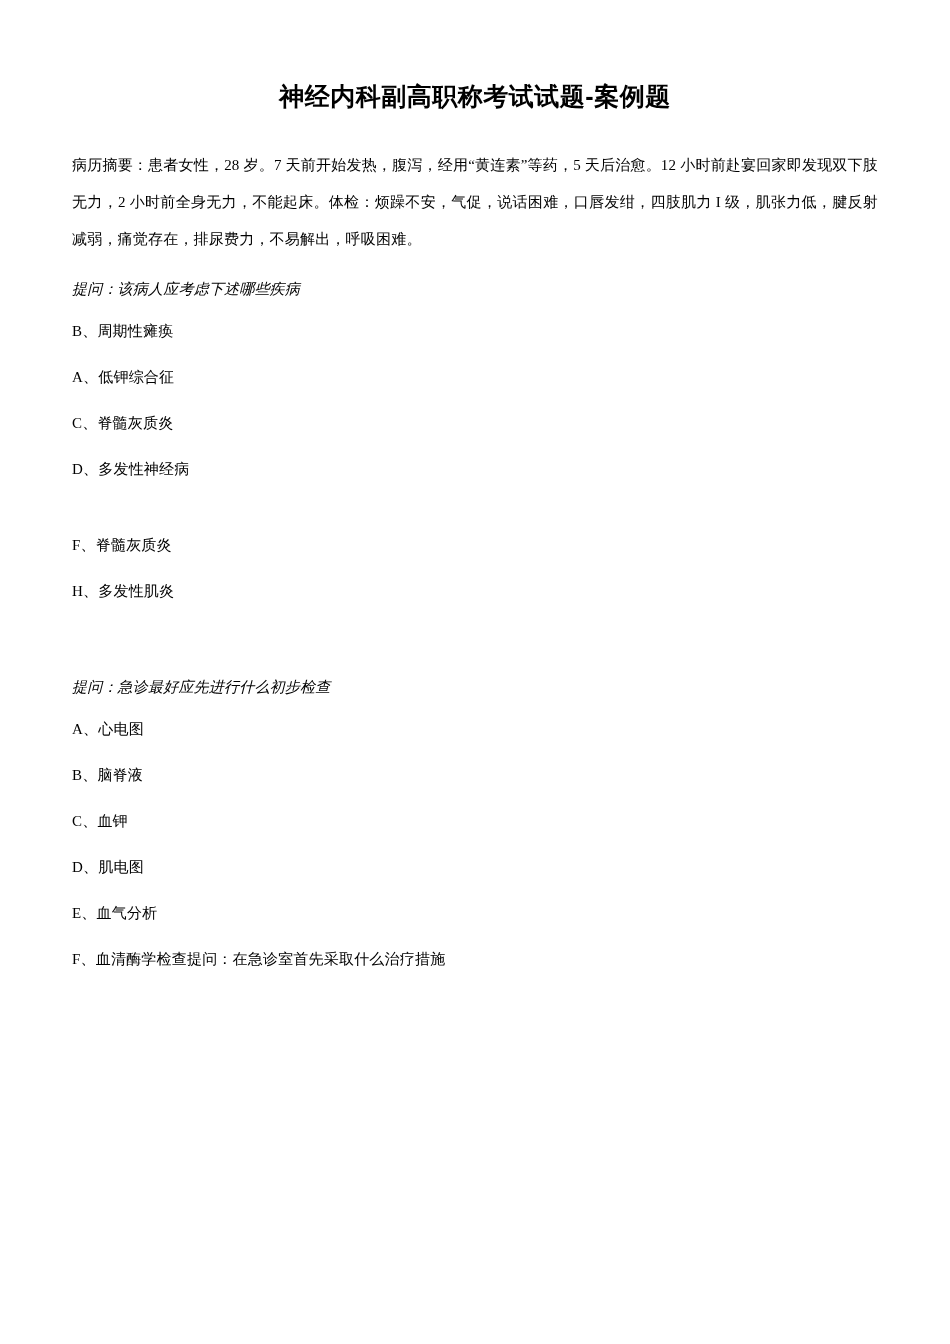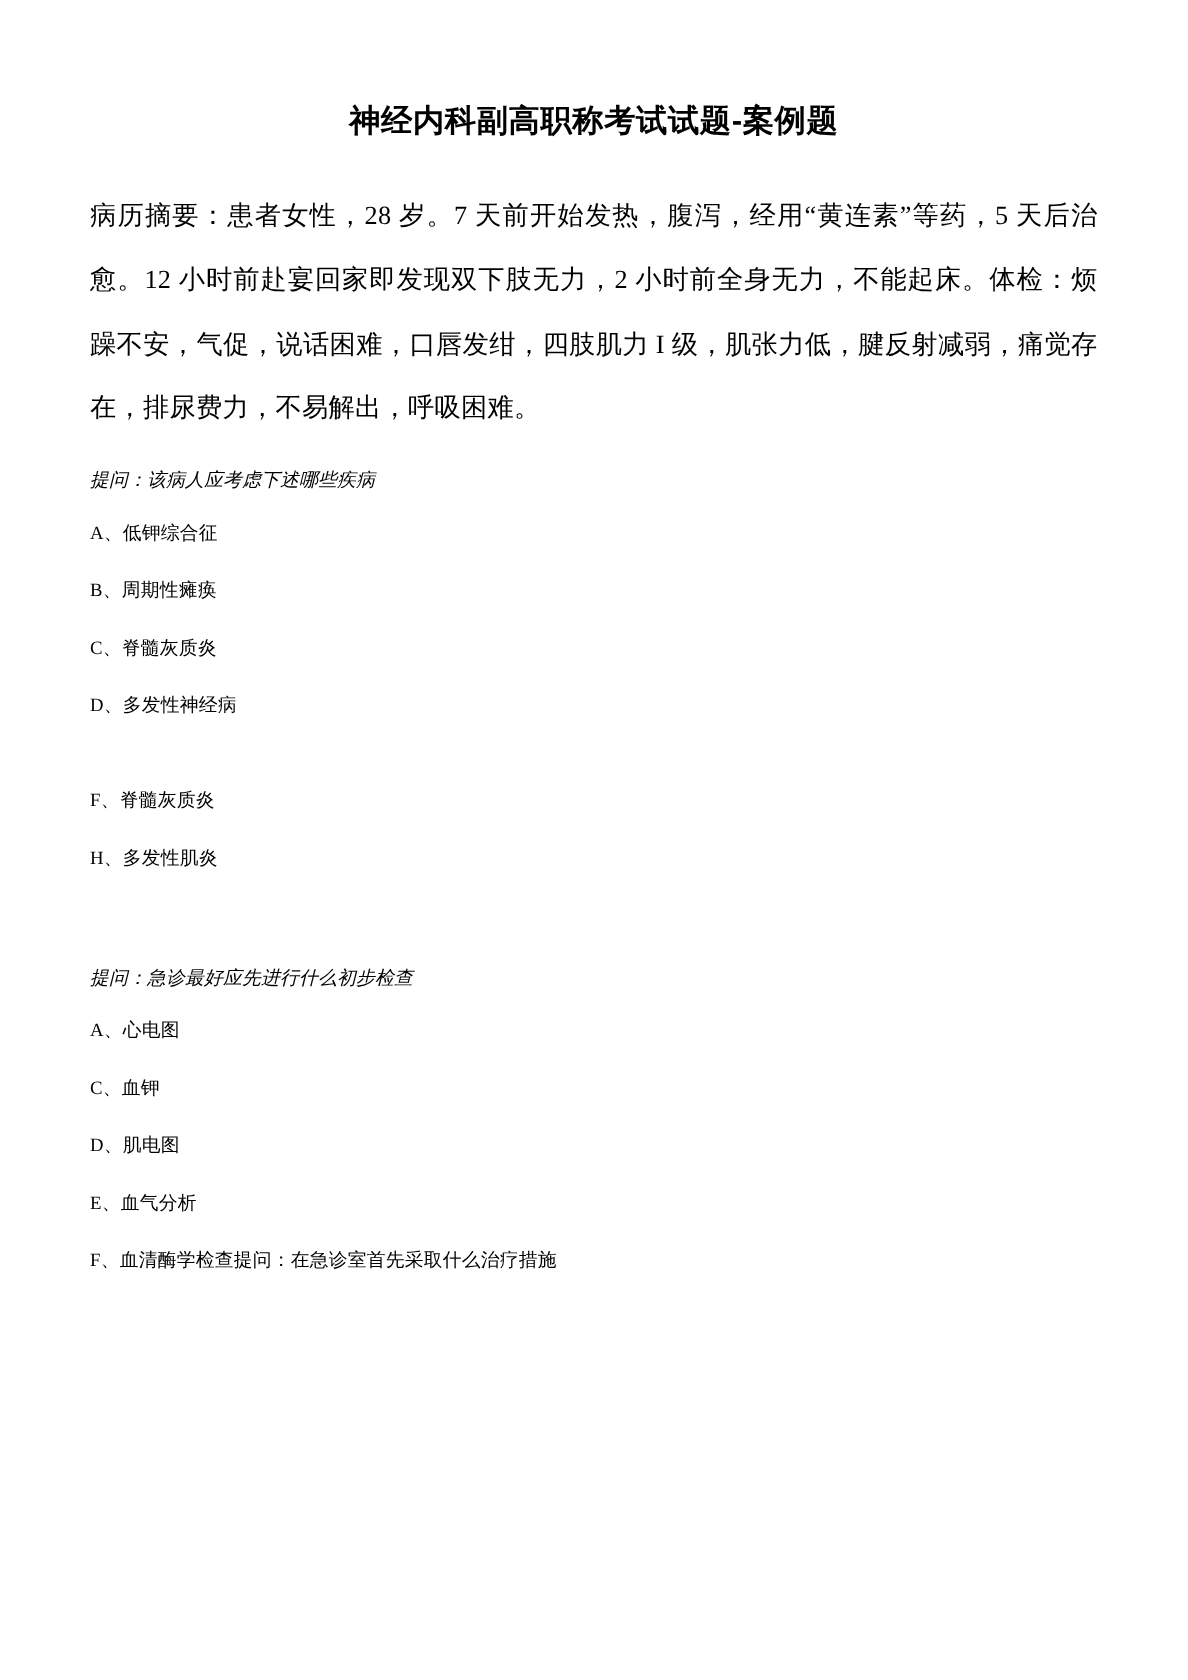--- a/index.html
+++ b/index.html
@@ -23,21 +23,21 @@
   .doc-title {
     text-align: center;
     font-family: "Liberation Sans", "DejaVu Sans", sans-serif;
     font-weight: bold;
     font-size: 25px;
     letter-spacing: 0.5px;
     margin: 18px 0 34px 0;
     color: #000;
   }
   .para {
-    font-size: 21px;
+    font-size: 15px;
     line-height: 2.45;
     text-align: justify;
     text-justify: inter-ideograph;
     margin: 0 0 6px 0;
     letter-spacing: 0.2px;
   }
   .prompt {
     font-size: 15px;
     line-height: 2.4;
     margin: 14px 0 6px 0;
@@ -57,33 +57,34 @@
 <body>
 
 <div class="page">
 
   <h1 class="doc-title">神经内科副高职称考试试题-案例题</h1>
 
   <p class="para">病历摘要：患者女性，28 岁。7 天前开始发热，腹泻，经用“黄连素”等药，5 天后治愈。12 小时前赴宴回家即发现双下肢无力，2 小时前全身无力，不能起床。体检：烦躁不安，气促，说话困难，口唇发绀，四肢肌力 I 级，肌张力低，腱反射减弱，痛觉存在，排尿费力，不易解出，呼吸困难。</p>
 
   <p class="prompt">提问：该病人应考虑下述哪些疾病</p>
 
+  <p class="opt">B、周期性瘫痪</p>
   <p class="opt">A、低钾综合征</p>
-  <p class="opt">B、周期性瘫痪</p>
   <p class="opt">C、脊髓灰质炎</p>
   <p class="opt">D、多发性神经病</p>
 
   <div class="gap-md"></div>
 
   <p class="opt">F、脊髓灰质炎</p>
   <p class="opt">H、多发性肌炎</p>
 
   <div class="gap-lg"></div>
 
   <p class="prompt">提问：急诊最好应先进行什么初步检查</p>
 
   <p class="opt">A、心电图</p>
+  <p class="opt">B、脑脊液</p>
   <p class="opt">C、血钾</p>
   <p class="opt">D、肌电图</p>
   <p class="opt">E、血气分析</p>
   <p class="opt">F、血清酶学检查提问：在急诊室首先采取什么治疗措施</p>
 
 </div>
 
 </body></html>

